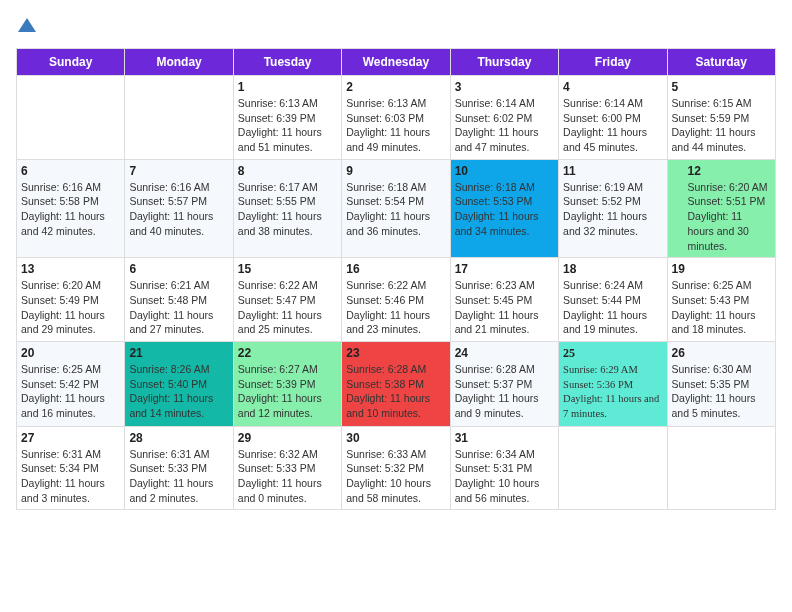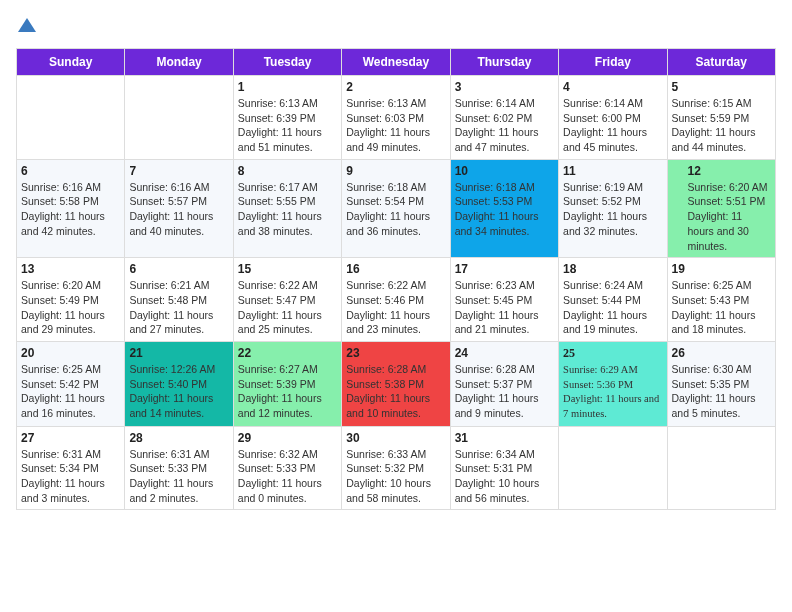--- a/index.html
+++ b/index.html
@@ -236,21 +236,21 @@
       </tr>
       <tr>
         <td style="background: rgb(245, 248, 252);">
           <div class="day-num">20</div>
           <div class="day-info">Sunrise: 6:25 AM
 Sunset: 5:42 PM
 Daylight: 11 hours and 16 minutes.</div>
         </td>
         <td style="background: #14b8a6;">
           <div class="day-num">21</div>
-          <div class="day-info">Sunrise: 12:26 AM
+          <div class="day-info">Sunrise: 8:26 AM
 Sunset: 5:40 PM
 Daylight: 11 hours and 14 minutes.</div>
         </td>
         <td style="background: #86efac;">
           <div class="day-num">22</div>
           <div class="day-info">Sunrise: 6:27 AM
 Sunset: 5:39 PM
 Daylight: 11 hours and 12 minutes.</div>
         </td>
         <td style="background: #ef4444;">

